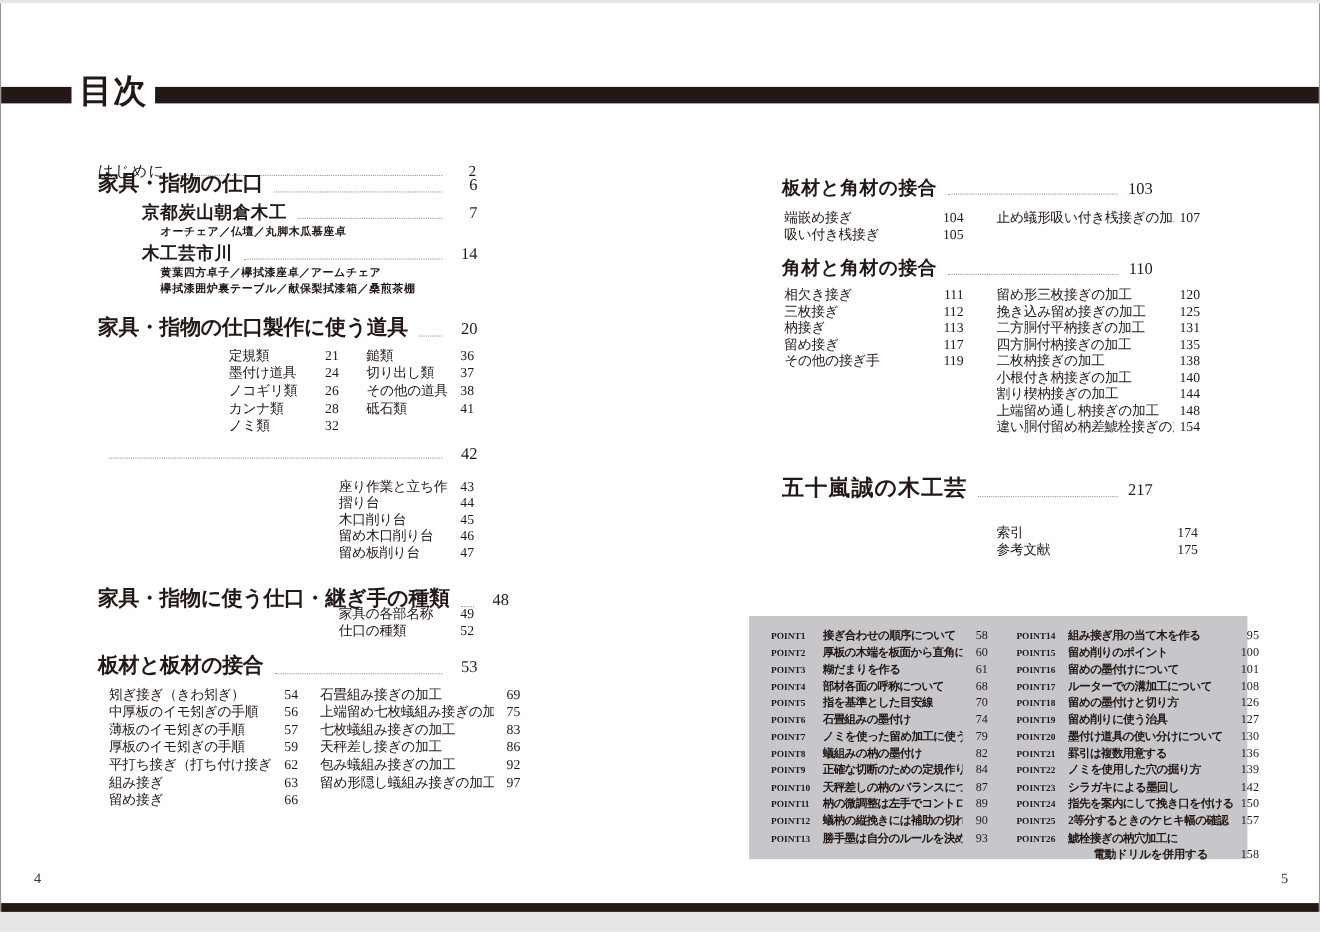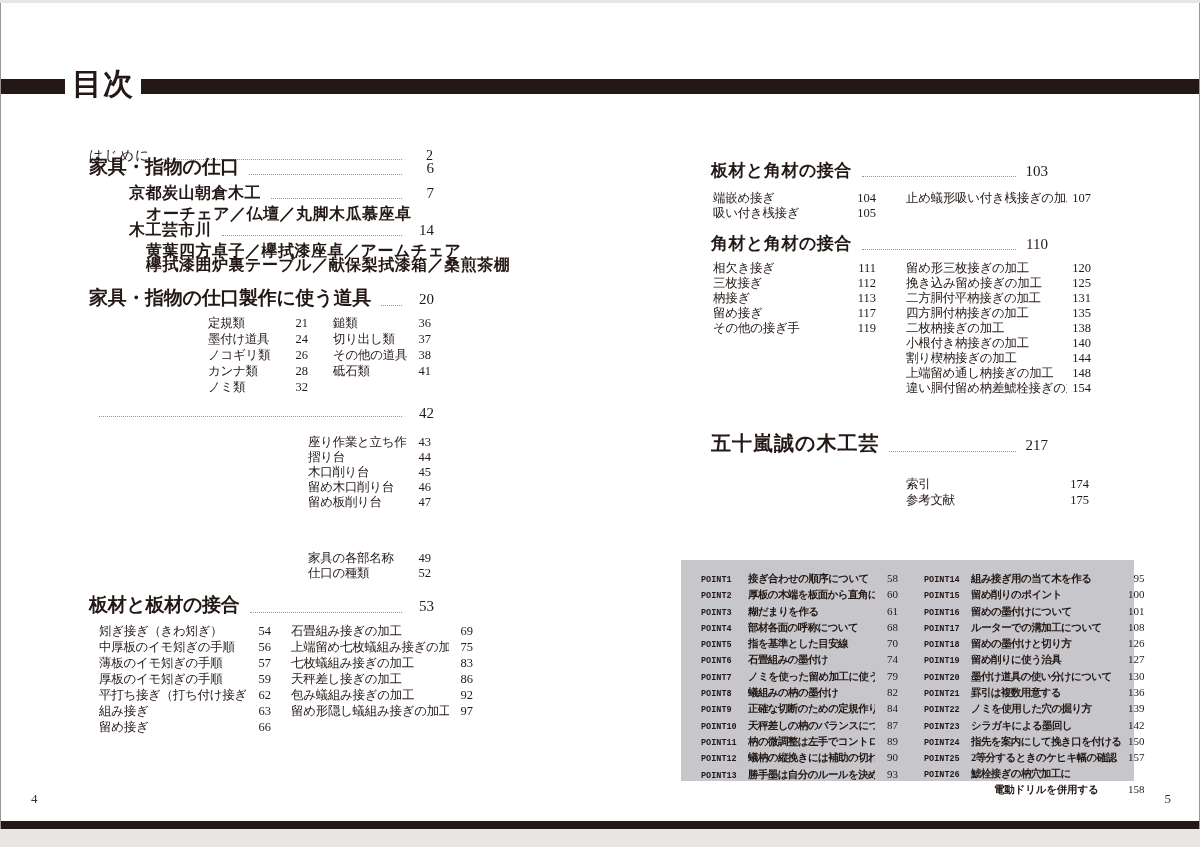--- a/index.html
+++ b/index.html
@@ -29,21 +29,21 @@
 
   
   .lead-row{display:flex;align-items:baseline;white-space:nowrap;}
   .lead-row .leader{flex:1;border-bottom:1px dotted #9b948c;margin:0 10px;align-self:flex-end;margin-bottom:5px;min-width:12px;}
   .lead-row .pg{font-size:15px;font-weight:normal;text-align:right;min-width:22px;}
   .h1{font-size:19px;font-weight:bold;letter-spacing:-0.3px;}
   .h2{font-size:17px;font-weight:bold;letter-spacing:0.5px;}
   .h3{font-size:20px;font-weight:bold;letter-spacing:1px;}
   .intro{font-size:14px;letter-spacing:1px;}
   .maker{font-size:16px;font-weight:bold;letter-spacing:0.5px;}
-  .works{font-size:16px;font-weight:bold;letter-spacing:0.5px;white-space:nowrap;}
+  .works{font-size:10px;font-weight:bold;letter-spacing:0.5px;white-space:nowrap;}
 
   
   .list .row{display:flex;align-items:baseline;white-space:nowrap;}
   .list .lbl{flex:1 1 auto;min-width:0;overflow:hidden;letter-spacing:-0.3px;}
   .list .num{margin-left:4px;min-width:20px;text-align:right;}
   .fs12{font-size:12.5px;}
   .lh15 .row{line-height:15px;}
   .lh155 .row{line-height:15.5px;}
   .lh16 .row{line-height:16px;}
   .cols{display:flex;align-items:flex-start;}
@@ -51,21 +51,21 @@
   
   .point-box{
     position:absolute;left:680px;top:557px;width:453px;height:221px;
     background:#c7c6cb;box-sizing:border-box;padding:11px 18px 10px 20px;
     display:flex;gap:26px;
   }
   .pt-col{display:flex;flex-direction:column;}
   .pt-col1{width:197px;}
   .pt-col2{flex:1;}
   .pt-row{display:flex;align-items:baseline;line-height:14.3px;white-space:nowrap;}
-  .pt-no{width:47px;flex:0 0 47px;font-family:Liberation Mono, monospace;font-weight:bold;font-size:8.5px;letter-spacing:0;}
+  .pt-no{width:47px;flex:0 0 47px;font-family:Liberation Serif, serif;font-weight:bold;font-size:8.5px;letter-spacing:0;}
   .pt-lbl{flex:1 1 auto;min-width:0;overflow:hidden;font-size:10.5px;font-weight:bold;letter-spacing:-0.6px;}
   .pt-num{margin-left:3px;min-width:20px;text-align:right;font-size:11px;}
   .pt-line2{display:flex;align-items:baseline;line-height:14.3px;white-space:nowrap;}
   .pt-lbl2{flex:1;padding-left:47px;font-size:10.5px;font-weight:bold;letter-spacing:-0.2px;text-align:center;}
 </style>
 </head>
 <body>
 
 <div class="page">
 
@@ -186,20 +186,25 @@
           <span class="num">46</span>
         </div>
 
         <div class="row">
           <span class="lbl">留め板削り台</span>
           <span class="num">47</span>
         </div>
 
     </div>
 
+    <div class="abs lead-row" style="top:528px;width:345px;">
+      <span class="h1">家具・指物に使う仕口・継ぎ手の種類</span>
+      <span class="leader"></span>
+      <span class="pg">48</span>
+    </div>
     <div class="abs list fs12 lh15" style="top:548px;left:219px;width:123px;">
 
         <div class="row">
           <span class="lbl">家具の各部名称</span>
           <span class="num">49</span>
         </div>
 
         <div class="row">
           <span class="lbl">仕口の種類</span>
           <span class="num">52</span>

